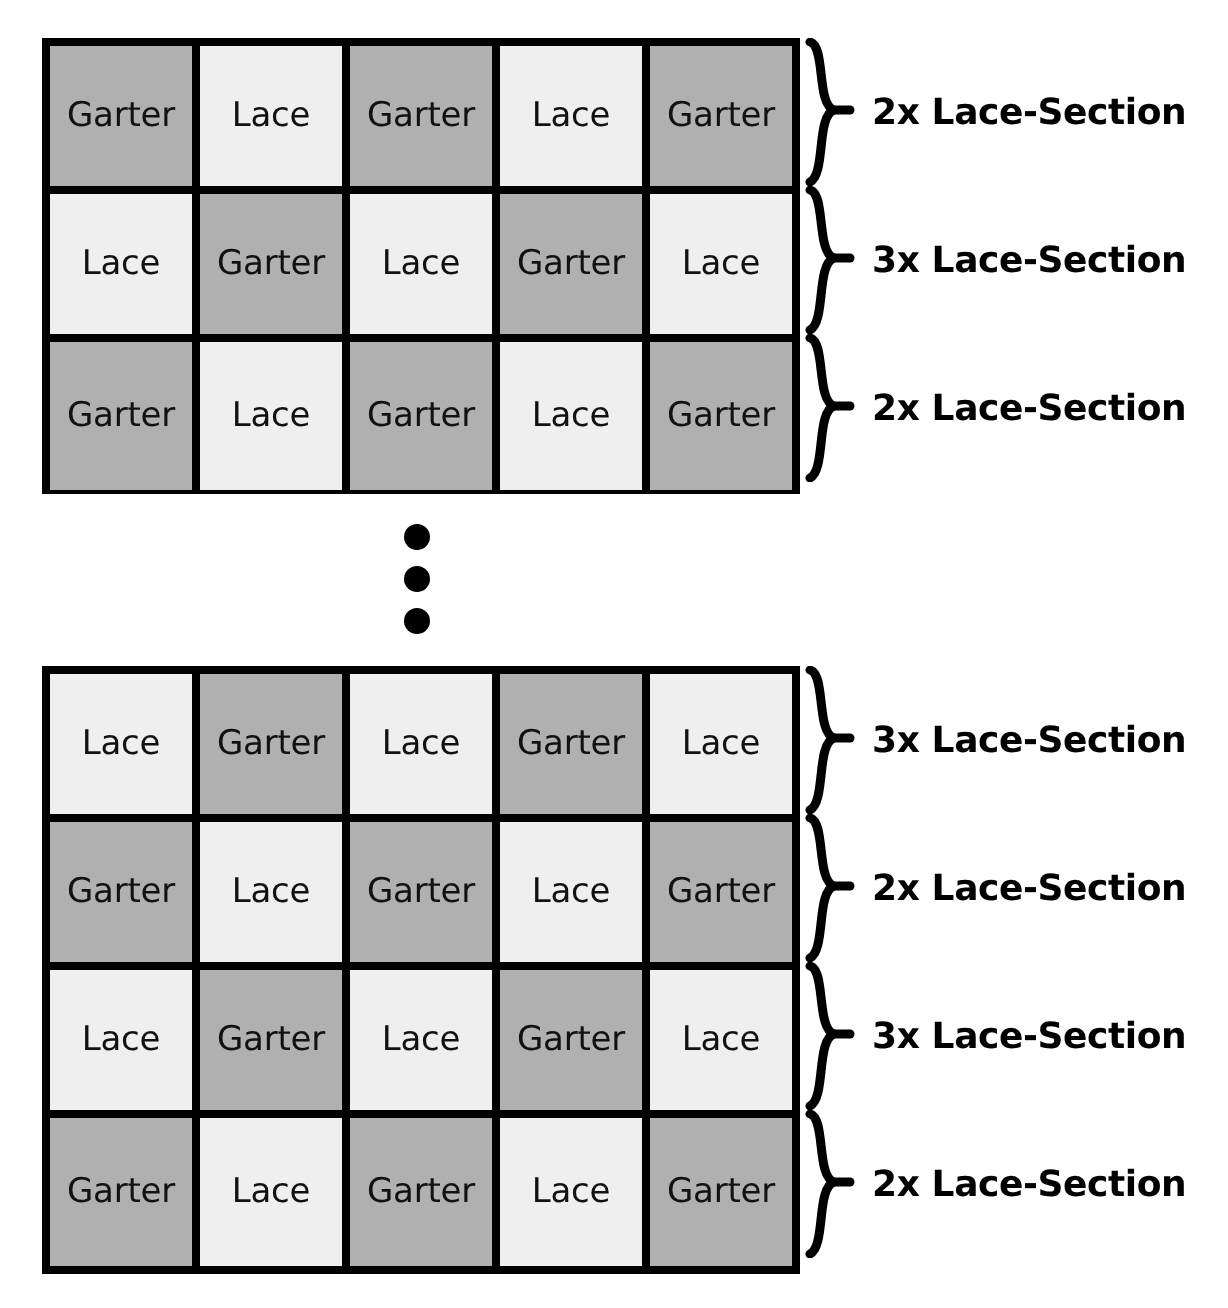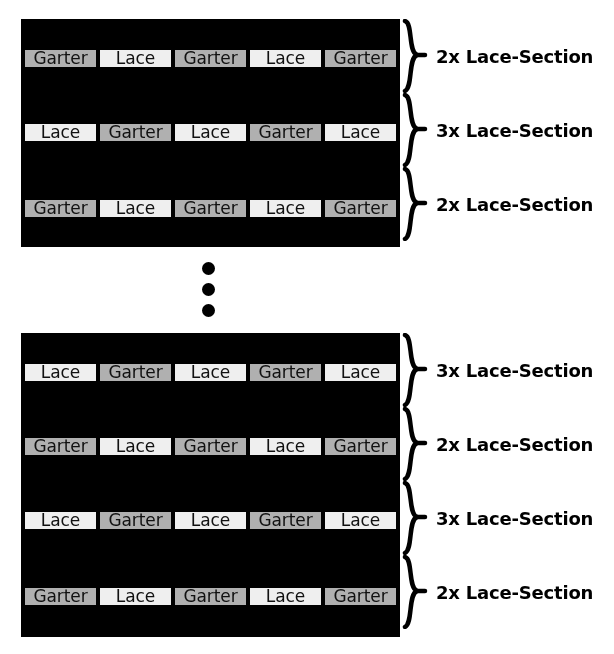--- a/index.html
+++ b/index.html
@@ -34,21 +34,20 @@
   }
   #grid-top    { top: 19px;  height: 228px; }
   #grid-bottom { top: 333px; height: 304px; }
 
   .grid-row {
     display: flex;
     width: 100%;
     height: 74px;
     box-sizing: border-box;
     border-bottom: 4px solid #000000;
-    align-items: center;
   }
   .grid-row:last-child { border-bottom: none; }
 
   .grid-cell {
     flex: 1 1 0;
     box-sizing: border-box;
     border-right: 4px solid #000000;
     display: flex;
     align-items: center;
     justify-content: center;

